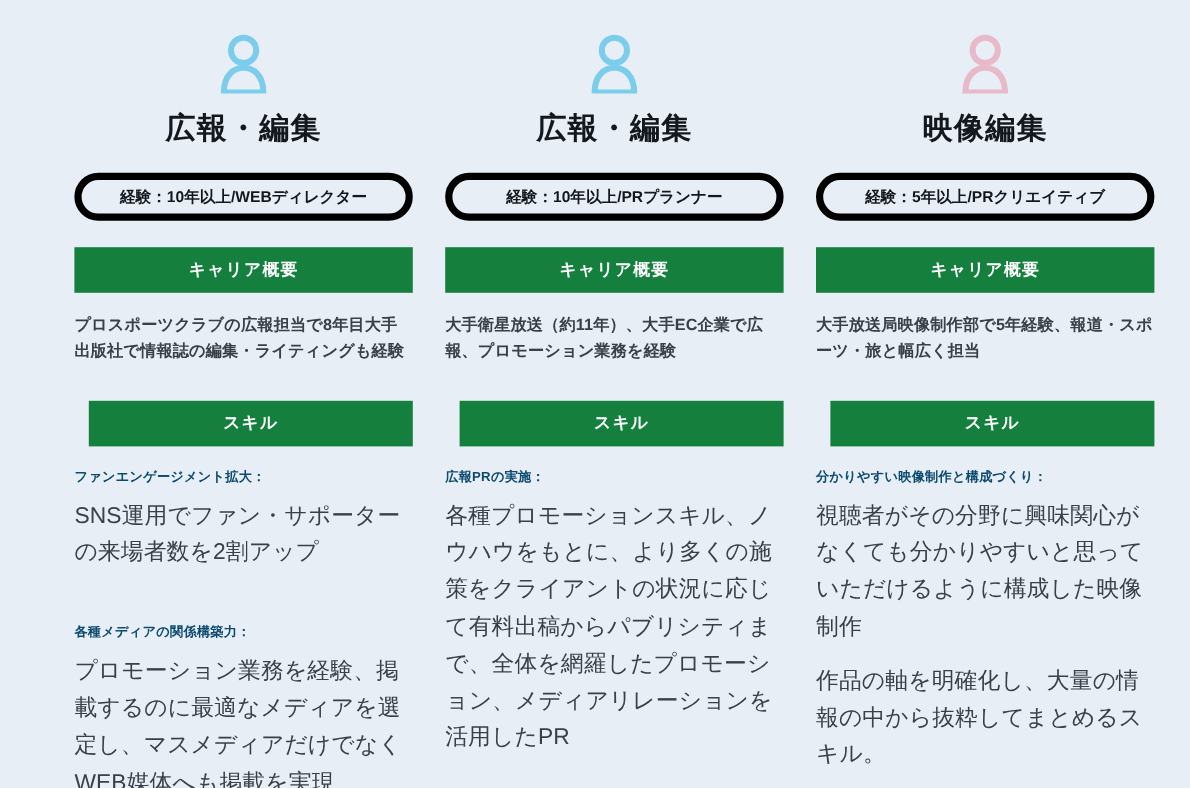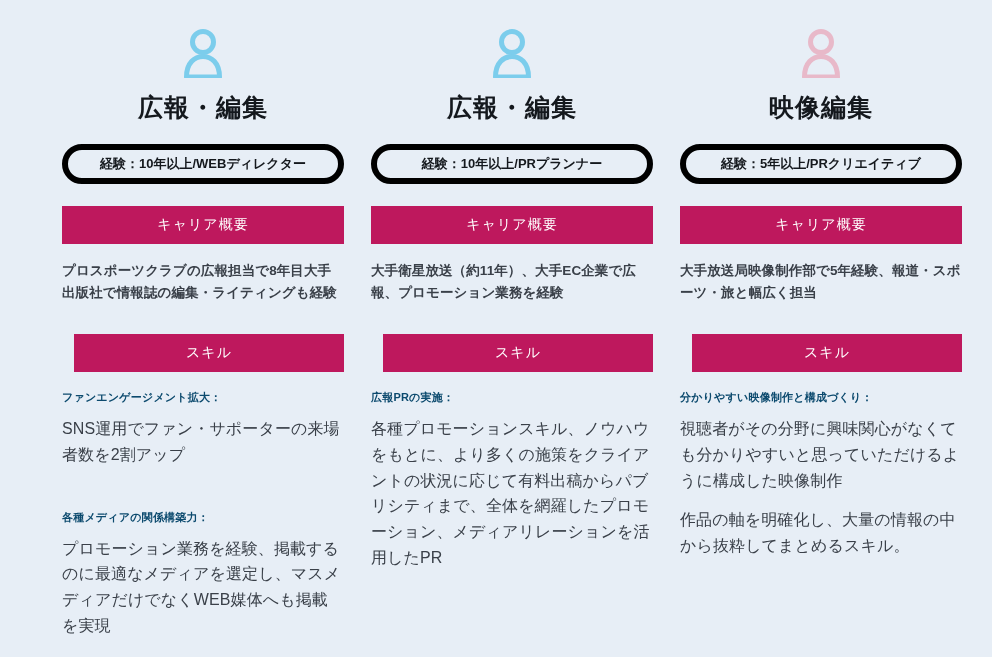--- a/index.html
+++ b/index.html
@@ -64,28 +64,28 @@
     justify-content: center;
     font-size: 13px;
     font-weight: bold;
     color: #14181d;
     box-sizing: border-box;
     margin-bottom: 22px;
     padding: 0 6px;
   }
 
   .section-bar {
-    background: #be185d;
+    background: #15803d;
     color: #ffffff;
     height: 38px;
     display: flex;
     align-items: center;
     justify-content: center;
     font-size: 14px;
-    font-weight: normal;
+    font-weight: bold;
     letter-spacing: 1px;
     box-sizing: border-box;
   }
 
   .summary-text {
     font-size: 13.5px;
     line-height: 1.62;
     color: #3a4049;
     margin: 16px 0 0 0;
     letter-spacing: 0.1px;
@@ -99,21 +99,21 @@
 
   .skill-heading {
     font-size: 11px;
     font-weight: bold;
     color: #0c4a6e;
     margin: 0 0 11px 0;
     letter-spacing: 0.2px;
   }
 
   .skill-body {
-    font-size: 16px;
+    font-size: 19px;
     line-height: 1.62;
     color: #3a4049;
     margin: 0;
     letter-spacing: 0.1px;
   }
   .skill-body + .skill-body { margin-top: 14px; }
 
   .gap-lg { margin-top: 30px; }
 </style>
 </head>

